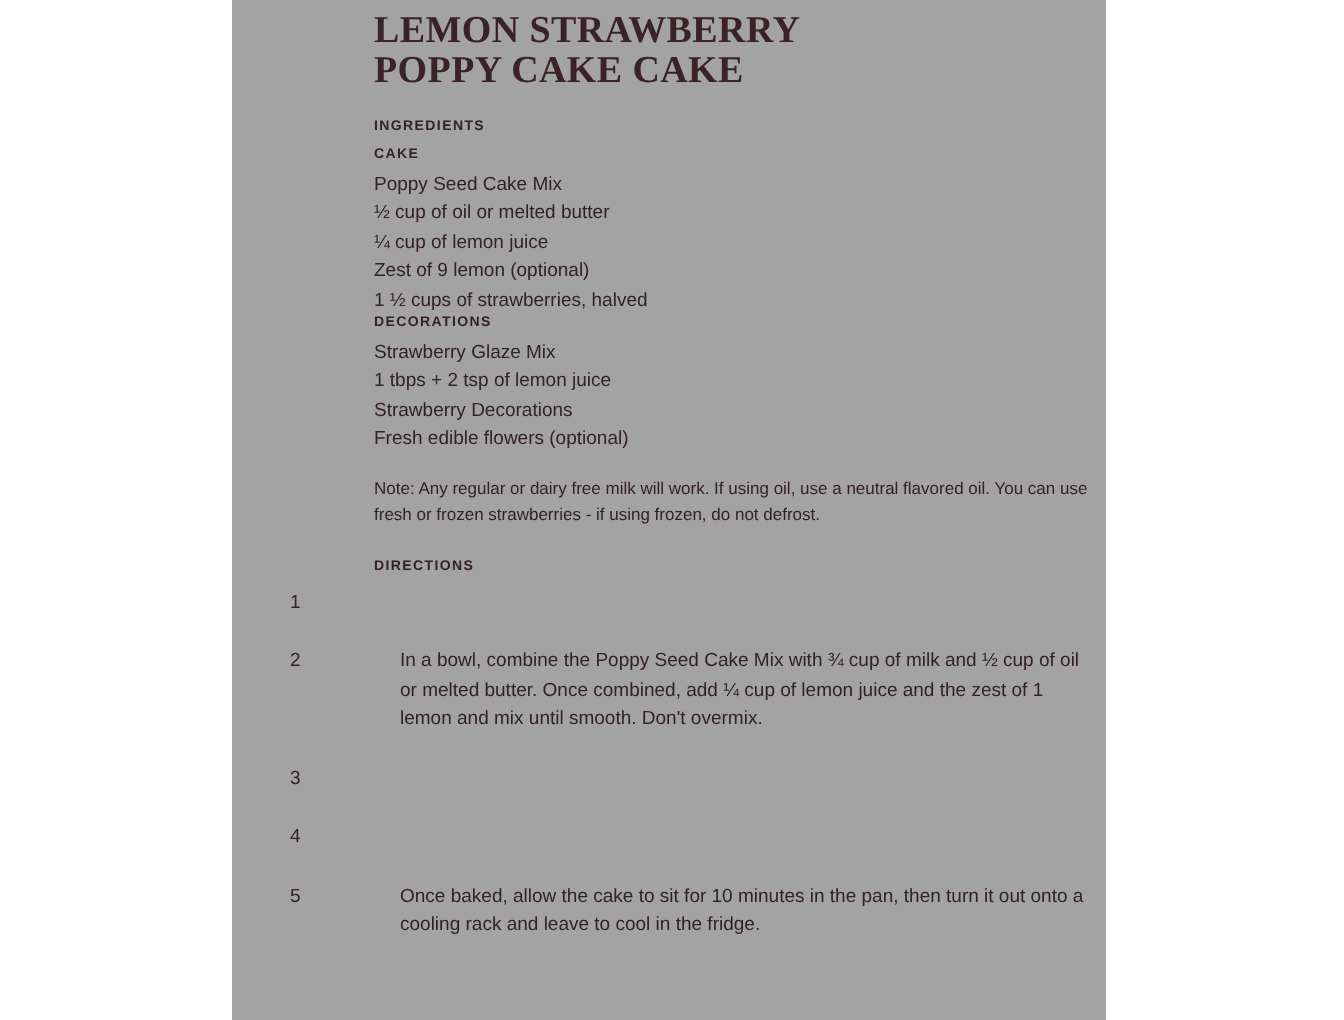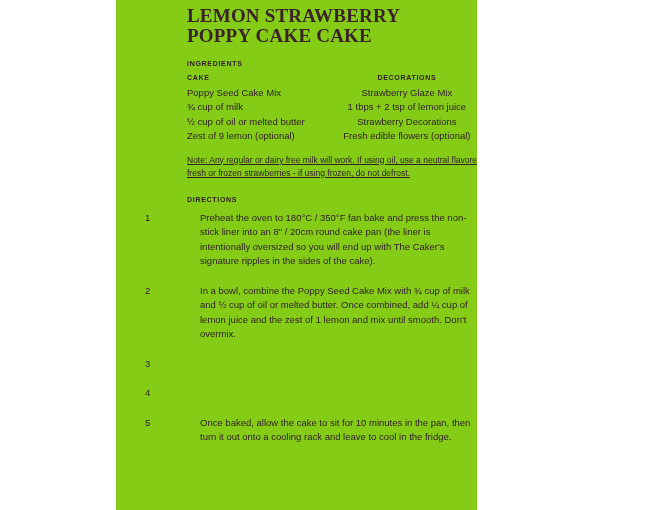--- a/index.html
+++ b/index.html
@@ -5,22 +5,22 @@
   * { margin: 0; padding: 0; box-sizing: border-box; }
   html, body {
     width: 672px; height: 510px;
     background: #ffffff;
     overflow: hidden;
     font-family: "Liberation Sans", sans-serif;
   }
   .panel {
     position: absolute;
     left: 116px; top: 0;
-    width: 361px; height: 510px;
-    background: #84cc16;
+    width: 437px; height: 510px;
+    background: #a3a3a3;
     color: #332129;
     overflow: hidden;
   }
   .recipe-title {
     margin: 6px 12px 0 71px;
     font-family: "Liberation Serif", serif;
     font-weight: 700;
     font-size: 19px;
     line-height: 19.5px;
     letter-spacing: 0.2px;
@@ -29,40 +29,40 @@
   .section-label {
     margin: 14px 0 0 71px;
     font-size: 7px;
     font-weight: 700;
     letter-spacing: 0.7px;
     color: #332129;
   }
   .ingredients-row {
     display: flex;
     margin: 7px 0 0 71px;
+    flex-direction: column;
   }
   .ing-col { width: 189px; }
-  .ing-col:last-child { width: 177px; text-align: center; }
+  .ing-col:last-child { width: 177px; }
   .ing-header {
     font-size: 7px;
     font-weight: 700;
     letter-spacing: 0.7px;
     margin-bottom: 5px;
   }
   .ing-list { list-style: none; }
   .ing-list li {
     font-size: 9.5px;
     line-height: 14.4px;
   }
   .note {
     margin: 10px 0 16px 71px;
     width: 358px;
     font-size: 8.5px;
     line-height: 13px;
-    text-decoration: underline;
   }
   .directions-label { margin-top: 15px; }
   .steps {
     margin: 8px 0 0 29px;
   }
   .step {
     display: flex;
     margin-bottom: 15px;
   }
   .step-num {
@@ -87,44 +87,44 @@
     <span>POPPY CAKE CAKE</span>
   </h1>
 
   <div class="section-label" style="margin-top:15px">INGREDIENTS</div>
 
   <div class="ingredients-row">
     <div class="ing-col">
       <div class="ing-header">CAKE</div>
       <ul class="ing-list">
         <li>Poppy Seed Cake Mix</li>
-        <li>¾ cup of milk</li>
         <li>½ cup of oil or melted butter</li>
+        <li>¼ cup of lemon juice</li>
         <li>Zest of 9 lemon (optional)</li>
+        <li>1 ½ cups of strawberries, halved</li>
       </ul>
     </div>
     <div class="ing-col">
       <div class="ing-header">DECORATIONS</div>
       <ul class="ing-list">
         <li>Strawberry Glaze Mix</li>
         <li>1 tbps + 2 tsp of lemon juice</li>
         <li>Strawberry Decorations</li>
         <li>Fresh edible flowers (optional)</li>
       </ul>
     </div>
   </div>
 
   <p class="note">Note: Any regular or dairy free milk will work. If using oil, use a neutral flavored oil. You can use fresh or frozen strawberries - if using frozen, do not defrost.</p>
 
   <div class="section-label directions-label">DIRECTIONS</div>
 
   <div class="steps">
     <div class="step">
       <div class="step-num">1</div>
-      <div class="step-text">Preheat the oven to 180°C / 350°F fan bake and press the non-stick liner into an 8" / 20cm round cake pan (the liner is intentionally oversized so you will end up with The Caker's signature ripples in the sides of the cake).</div>
     </div>
     <div class="step">
       <div class="step-num">2</div>
       <div class="step-text">In a bowl, combine the Poppy Seed Cake Mix with ¾ cup of milk and ½ cup of oil or melted butter. Once combined, add ¼ cup of lemon juice and the zest of 1 lemon and mix until smooth. Don't overmix.</div>
     </div>
     <div class="step">
       <div class="step-num">3</div>
     </div>
     <div class="step">
       <div class="step-num">4</div>

